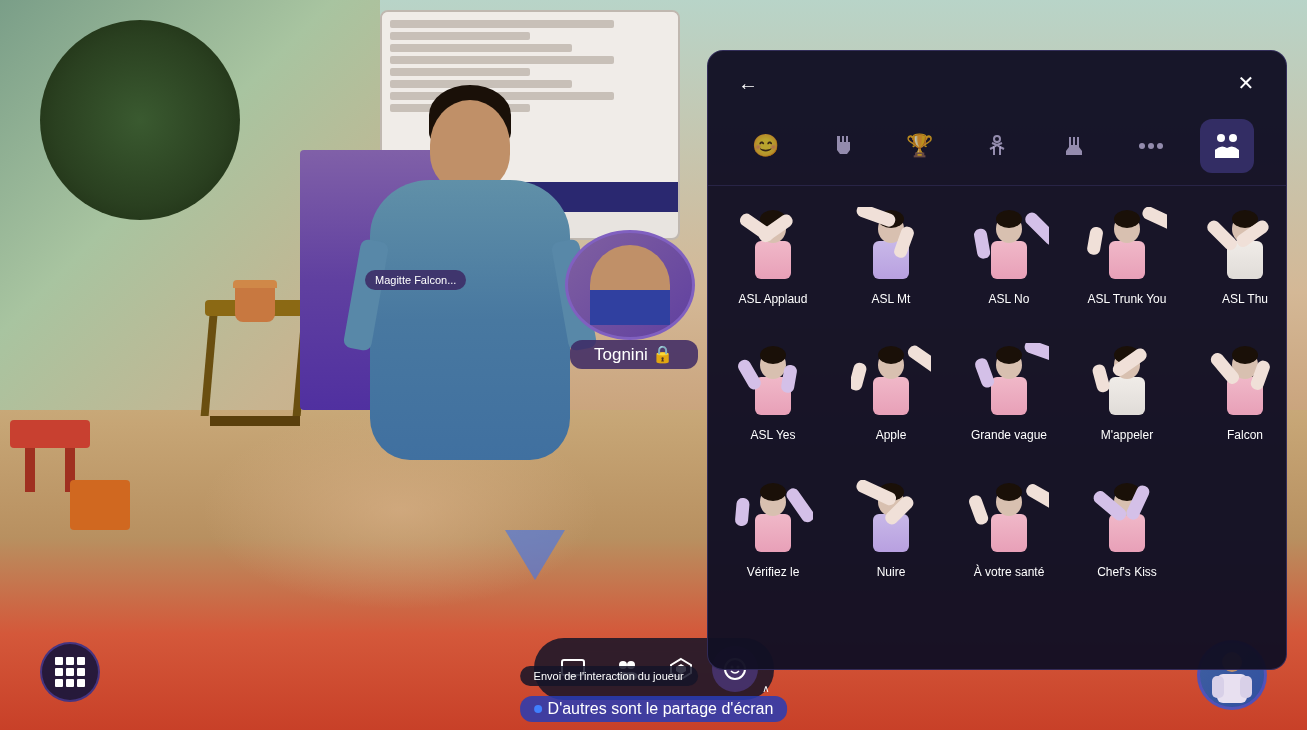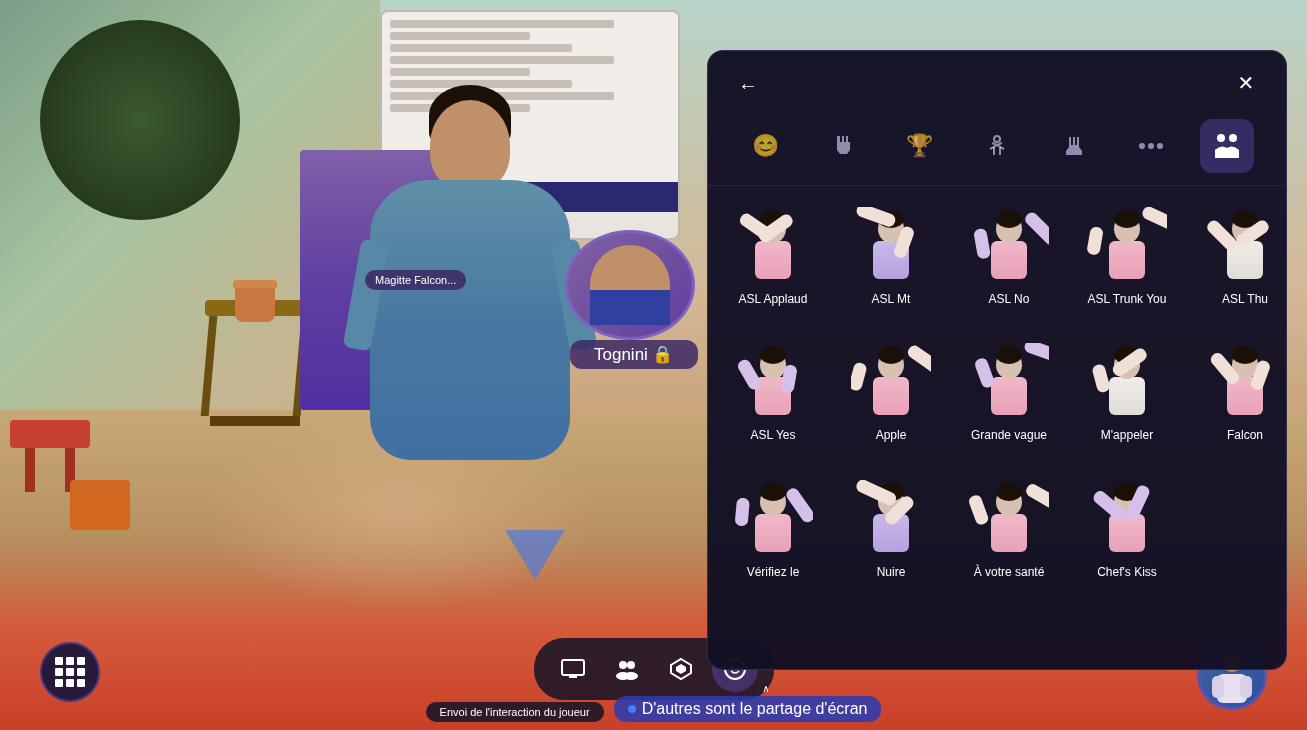--- a/index.html
+++ b/index.html
@@ -366,22 +366,23 @@
     }
 
     
     .status-bar {
       position: absolute;
       bottom: 8px;
       left: 50%;
       transform: translateX(-50%);
       display: flex;
       gap: 10px;
-      align-items: flex-end;
+      align-items: flex-start;
       z-index: 10;
+      flex-direction: column;
     }
     .status-pill {
       background: rgba(20,20,40,0.85);
       color: white;
       font-size: 11px;
       padding: 4px 14px;
       border-radius: 12px;
     }
     .status-pill-blue {
       background: rgba(40,60,180,0.85);

